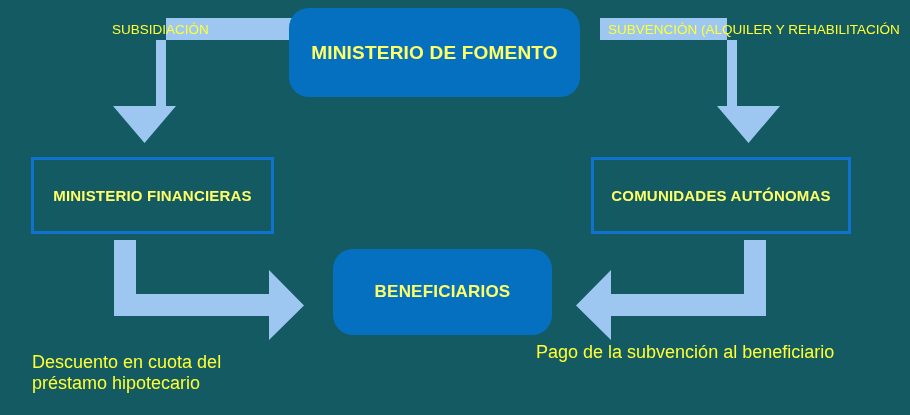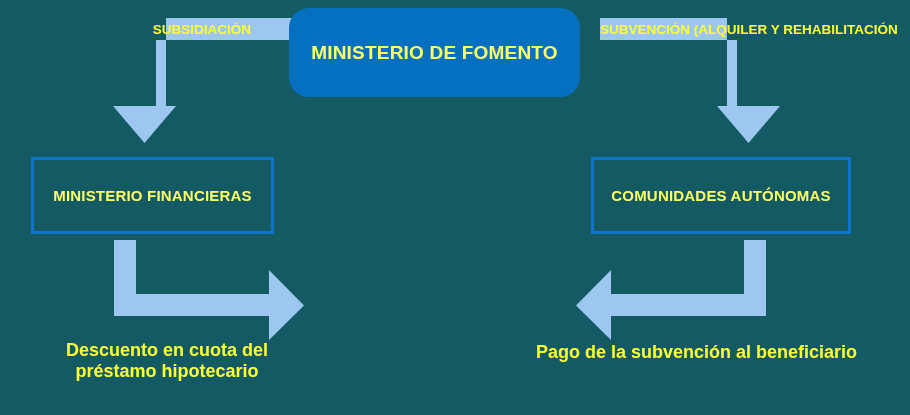--- a/index.html
+++ b/index.html
@@ -30,22 +30,21 @@
     background: #0670C0;
     border-radius: 20px;
   }
   .node.outlined {
     background: transparent;
     border: 3px solid #0F72CE;
   }
   .caption {
     position: absolute;
     color: #FFFF33;
-    font-weight: bold;
-    text-align: center;
+    font-weight: normal;
     white-space: pre;
     line-height: 1.18;
   }
   .caption.nowrapclip {
     white-space: nowrap;
   }
   .arrow {
     position: absolute;
   }
   #node-ministerio {
@@ -79,24 +78,25 @@
   #label-subsidiacion {
     left: 112px;
     top: 22px;
     width: 180px;
     font-size: 13.5px;
   }
   #label-subvencion {
     left: 600px;
     top: 22px;
     font-size: 13.5px;
+    padding-left: 8px;
   }
   #caption-descuento {
     left: 32px;
-    top: 340px;
+    top: 352px;
     width: 270px;
     font-size: 18px;
   }
   #caption-pago {
     left: 536px;
     top: 342px;
     width: 310px;
     font-size: 18px;
   }
 </style>
@@ -120,20 +120,21 @@
   <svg class="arrow" id="arrow-comunidades-beneficiarios" style="left:576px; top:240px;" width="190" height="100" viewBox="0 0 190 100">
     <path d="M 190 0 L 168 0 L 168 54 L 35 54 L 35 30 L 0 65.5 L 35 100 L 35 76 L 190 76 Z" fill="#9DC7F0"></path>
   </svg>
 
   <div class="node filled" id="node-ministerio">MINISTERIO DE FOMENTO</div>
 
   <div class="node outlined" id="node-entidades">MINISTERIO FINANCIERAS</div>
 
   <div class="node outlined" id="node-comunidades">COMUNIDADES AUTÓNOMAS</div>
 
+  <div class="node filled" id="node-beneficiarios">BENEFICIARIOS</div>
 
   <div class="caption" id="label-subsidiacion">SUBSIDIACIÓN</div>
 
   <div class="caption nowrapclip" id="label-subvencion">SUBVENCIÓN (ALQUILER Y REHABILITACIÓN</div>
 
   <div class="caption" id="caption-descuento">Descuento en cuota del
 préstamo hipotecario</div>
 
   <div class="caption" id="caption-pago">Pago de la subvención al beneficiario</div>
 

